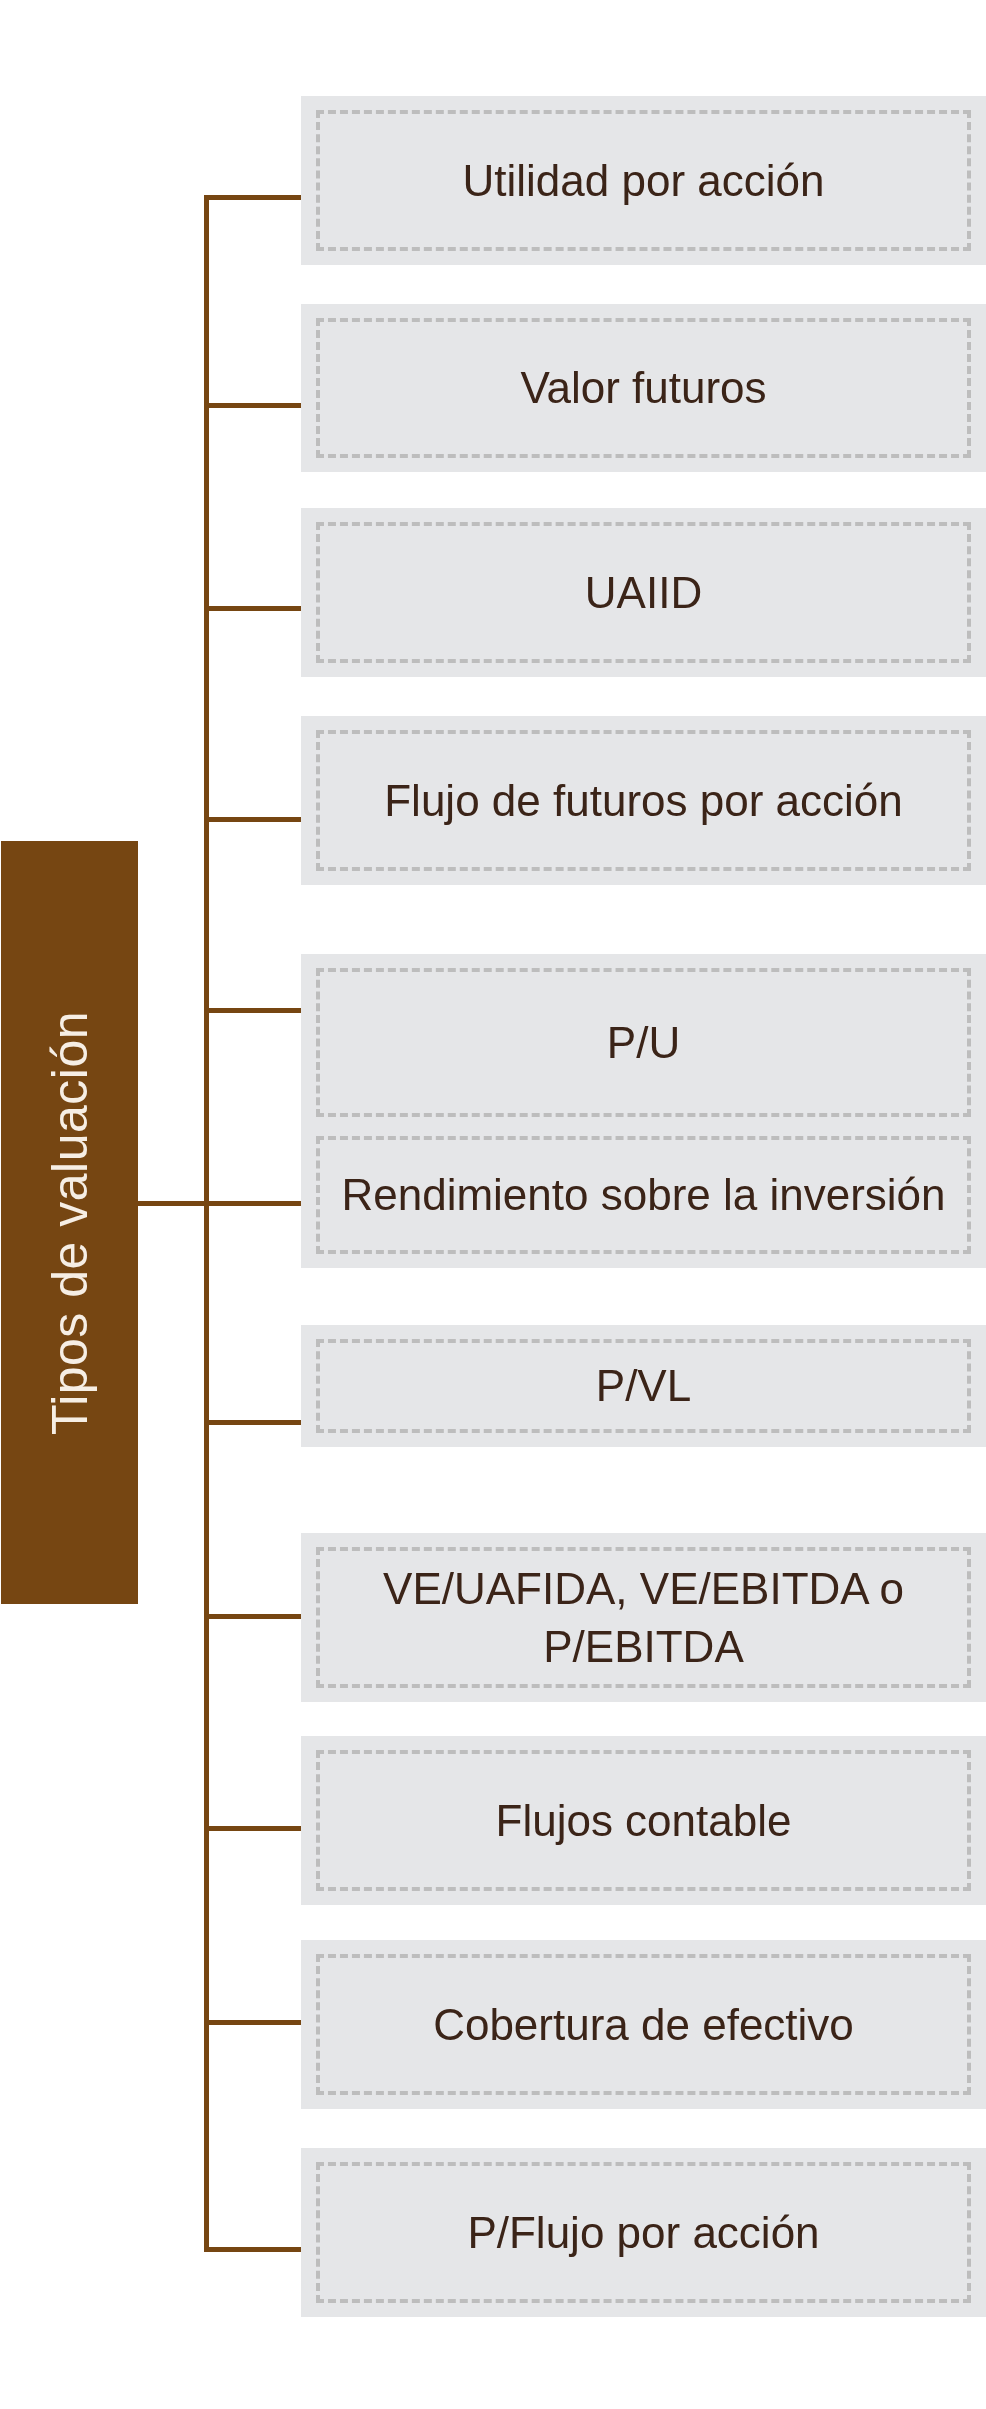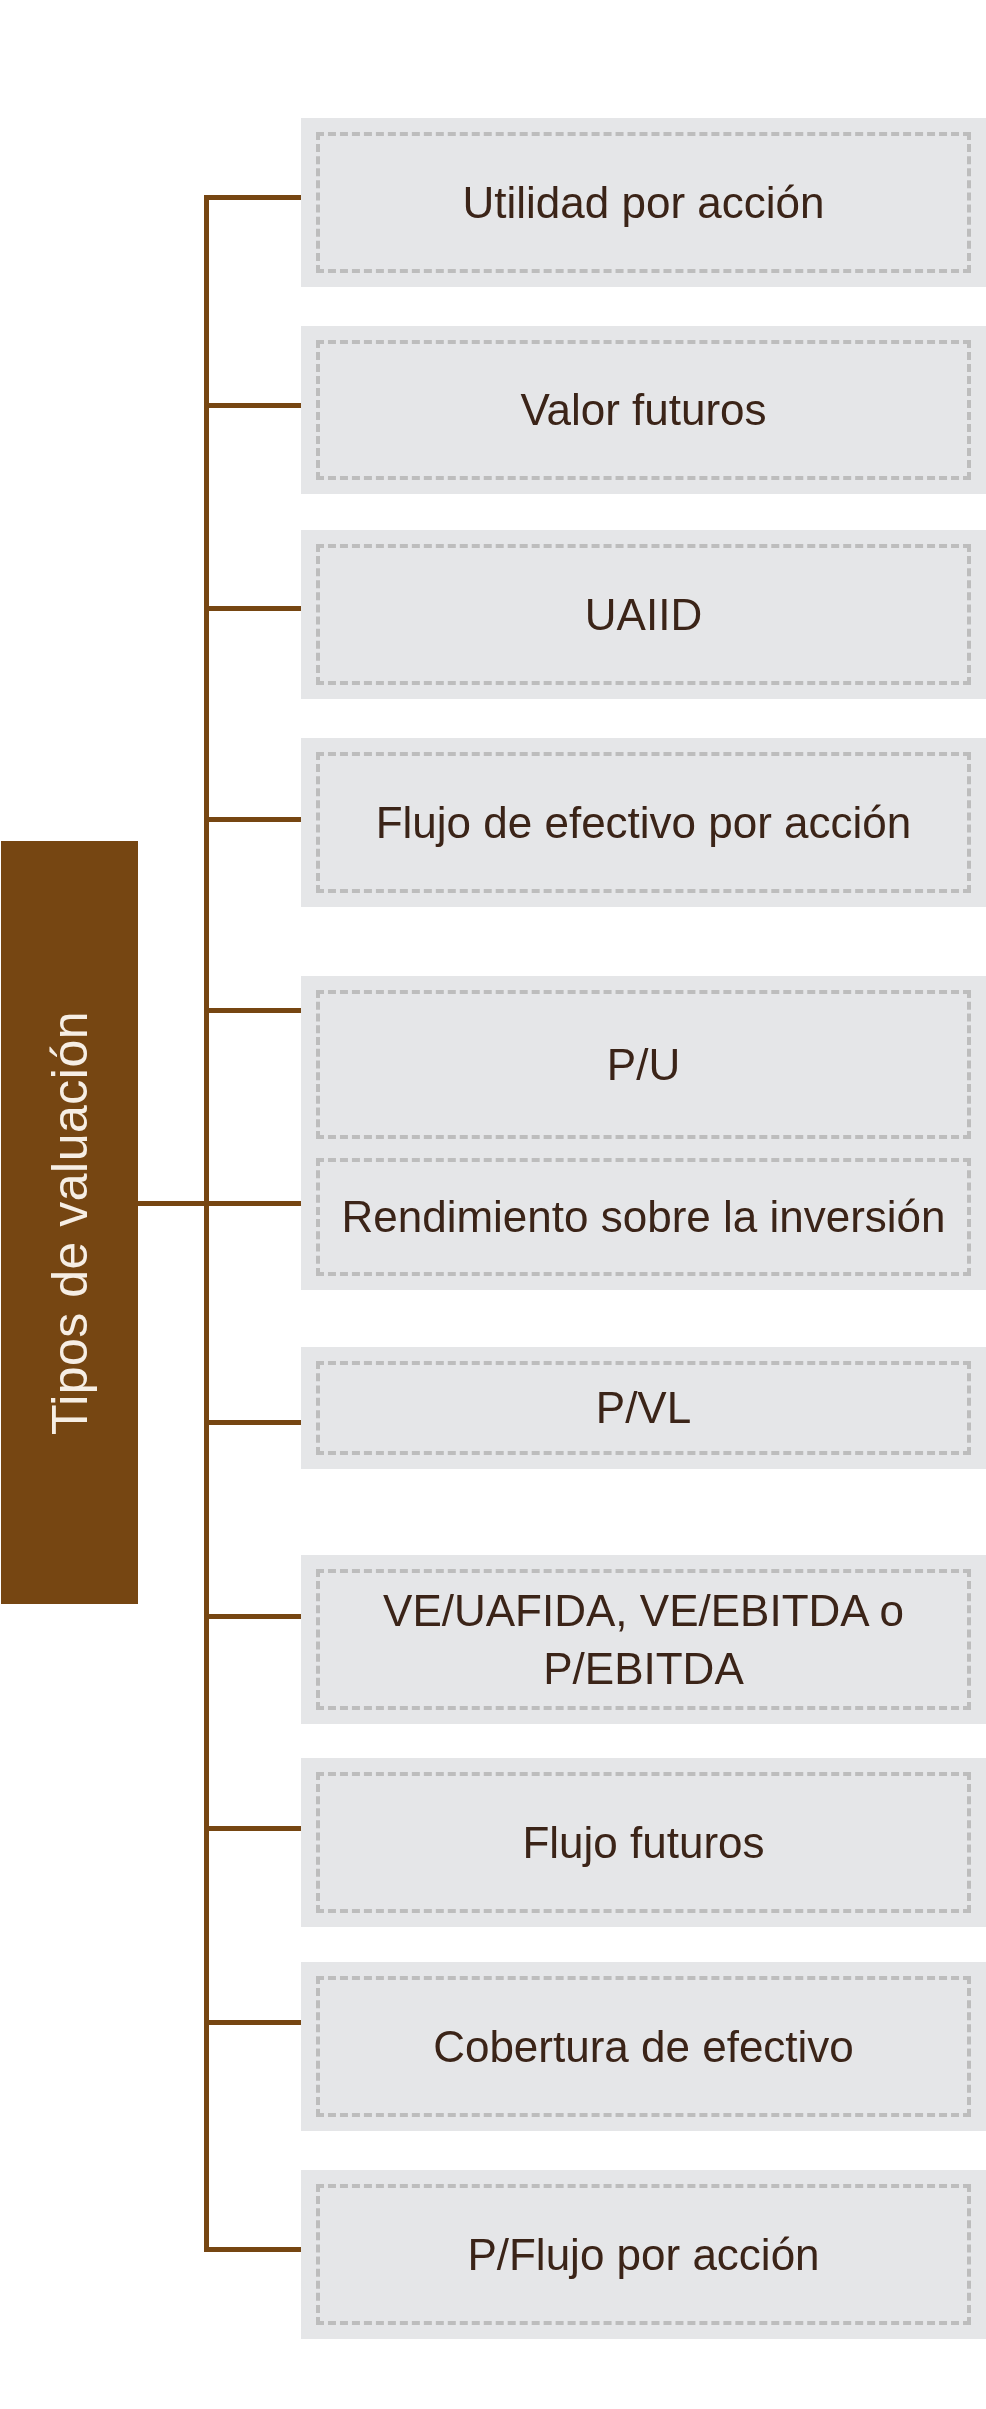--- a/index.html
+++ b/index.html
@@ -15,21 +15,20 @@
       white-space: nowrap; color: #f6eee4; font-size: 50px; font-weight: 300;
       letter-spacing: 0.5px;
     }
     .line { position: absolute; background: #764612; }
     .vline { left: 204px; width: 5px; top: 195px; height: 2057px; }
     .root-conn { left: 138px; width: 68px; top: 1201px; height: 5px; }
     .conn { left: 206px; width: 95px; height: 5px; }
     .node {
       position: absolute; left: 301px; width: 685px;
       background: #e5e6e8;
-      margin-top: 22px;
     }
     .node-inner {
       position: absolute; left: 15px; right: 15px; top: 14px; bottom: 14px;
       border: 4px dashed #bdbdbd;
       display: flex; align-items: center; justify-content: center;
       text-align: center;
     }
     .node-text {
       color: #3b2418; font-size: 44px; line-height: 58px; font-weight: 300;
       padding: 0 20px;
@@ -67,21 +66,21 @@
       <span class="node-text">Valor futuros</span>
     </div>
 </div>
 <div class="node" style="top:508px;height:169px">
   <div class="node-inner">
       <span class="node-text">UAIID</span>
     </div>
 </div>
 <div class="node" style="top:716px;height:169px">
   <div class="node-inner">
-      <span class="node-text">Flujo de efectivo por acción</span>
+      <span class="node-text">Flujo de futuros por acción</span>
     </div>
 </div>
 <div class="node" style="top:954px;height:177px">
   <div class="node-inner">
       <span class="node-text">P/U</span>
     </div>
 </div>
 <div class="node" style="top:1122px;height:146px">
   <div class="node-inner">
       <span class="node-text">Rendimiento sobre la inversión</span>
@@ -92,21 +91,21 @@
       <span class="node-text">P/VL</span>
     </div>
 </div>
 <div class="node" style="top:1533px;height:169px">
   <div class="node-inner">
       <span class="node-text">VE/UAFIDA, VE/EBITDA o P/EBITDA</span>
     </div>
 </div>
 <div class="node" style="top:1736px;height:169px">
   <div class="node-inner">
-      <span class="node-text">Flujo futuros</span>
+      <span class="node-text">Flujos contable</span>
     </div>
 </div>
 <div class="node" style="top:1940px;height:169px">
   <div class="node-inner">
       <span class="node-text">Cobertura de efectivo</span>
     </div>
 </div>
 <div class="node" style="top:2148px;height:169px">
   <div class="node-inner">
       <span class="node-text">P/Flujo por acción</span>

